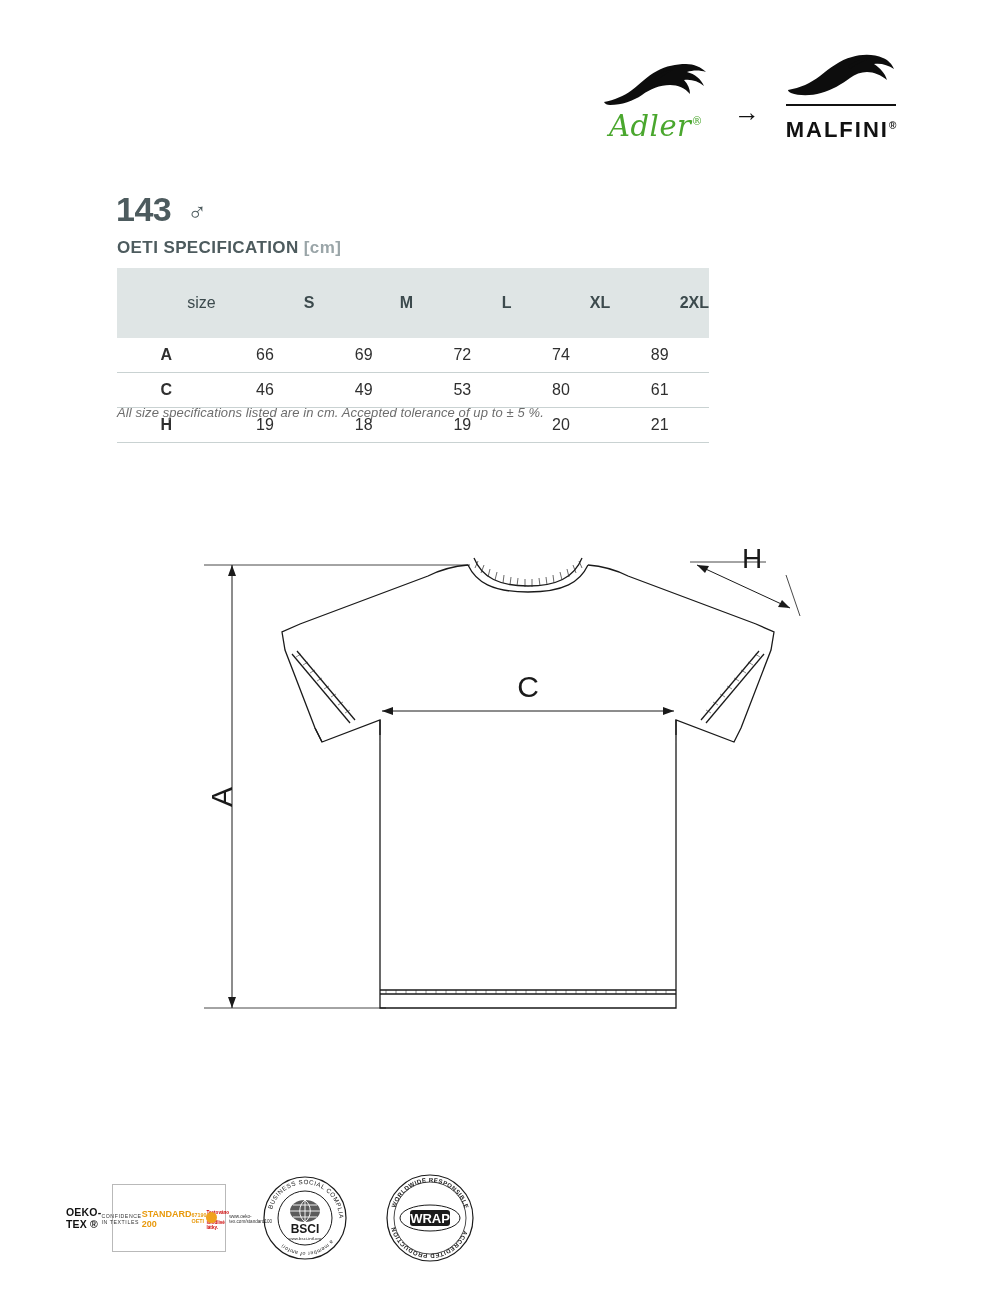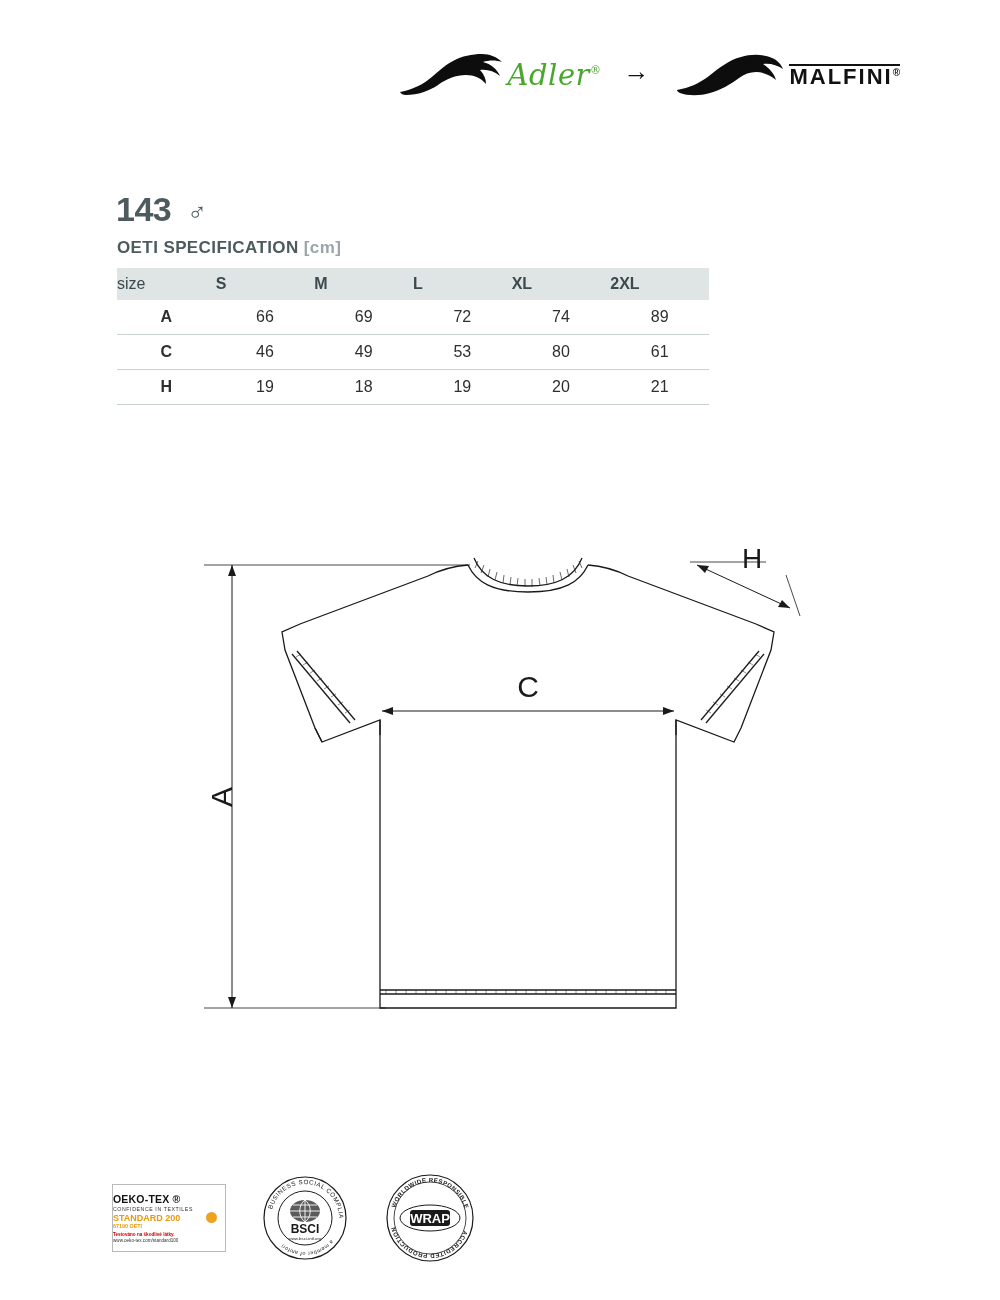--- a/index.html
+++ b/index.html
@@ -11,41 +11,41 @@
     position:relative;
     overflow:hidden;
   }
   .page{position:relative;width:1000px;height:1300px;}
 
   
   .brand-row{
     position:absolute;top:48px;right:100px;
     display:flex;align-items:flex-end;gap:18px;
   }
-  .brand-block{display:flex;flex-direction:row;align-items:center;}
+  .brand-block{display:flex;flex-direction:column;align-items:center;}
   .adler-word{
     font-family:"DejaVu Serif", serif;
     font-style:italic;
     font-size:29px;
     color:#4aa72e;
     letter-spacing:.5px;
     line-height:1;
     margin-top:2px;
   }
   .adler-word sup{font-size:11px;vertical-align:super;}
   .malfini-word{
     font-family:"Liberation Sans", sans-serif;
     font-weight:bold;
     font-size:22px;
     letter-spacing:2px;
     color:#111;
     line-height:1;
     margin-top:4px;
     border-top:2px solid #111;
-    padding-top:0;
+    padding-top:13px;
   }
   .malfini-word sup{font-size:10px;vertical-align:super;letter-spacing:0;}
   .arrow-glyph{
     font-size:26px;color:#111;margin:0 4px 16px 4px;line-height:1;
   }
 
   
   .title-row{
     position:absolute;left:116px;top:170px;
     display:flex;align-items:baseline;gap:14px;
@@ -69,22 +69,22 @@
 
   table.size-table{
     position:absolute;left:117px;top:268px;
     width:592px;border-collapse:collapse;
     font-size:16px;
   }
   table.size-table thead th{
     background:#dfe5e5;
     color:#3c4a4d;
     font-weight:bold;
-    padding:7px 0;
-    text-align:left;
+    padding:26px 0;
+    text-align:right;
     border:none;
   }
   table.size-table thead th.first{
     font-weight:normal;font-size:16px;color:#3c4a4d;
   }
   table.size-table tbody td{
     padding:8px 0;text-align:center;
     border-bottom:1px solid #c9d2d2;
     color:#2f2f2f;
   }
@@ -101,21 +101,21 @@
   
   .drawing{position:absolute;left:0;top:520px;width:1000px;height:540px;}
 
   
   .certs{
     position:absolute;left:112px;top:1172px;
     display:flex;align-items:center;gap:36px;
   }
   .oeko{
     width:112px;height:66px;border:1px solid #b9b9b9;background:#fff;
-    display:flex;flex-direction:column;align-items:flex-start;justify-content:center;
+    display:flex;flex-direction:row;align-items:center;justify-content:center;
     position:relative;
   }
   .oeko .l1{font-size:10.5px;font-weight:bold;color:#111;letter-spacing:.2px;}
   .oeko .l2{font-size:5.2px;color:#333;letter-spacing:.6px;margin-top:1px;}
   .oeko .l3{font-size:9px;font-weight:bold;color:#e8990c;margin-top:1px;}
   .oeko .l4{font-size:5.4px;font-weight:bold;color:#e8990c;margin-top:0px;}
   .oeko .l5{font-size:4.6px;color:#c00;margin-top:3px;font-weight:bold;}
   .oeko .l6{font-size:4.6px;color:#333;margin-top:1px;}
   .oeko .sun{
     position:absolute;right:8px;top:27px;width:11px;height:11px;border-radius:50%;
@@ -196,20 +196,21 @@
         <td class="rowlabel">H</td>
         <td>19</td>
         <td>18</td>
         <td>19</td>
         <td>20</td>
         <td>21</td>
       </tr>
     </tbody>
   </table>
 
+  <div class="tolerance">All size specifications listed are in cm. Accepted tolerance of up to ± 5 %.</div>
 
   <div class="drawing">
     <svg width="1000" height="540" viewBox="0 0 1000 540">
       <g fill="none" stroke="#1a1a1a" stroke-width="1.3">
 
         <path d="M468 45 C455 46 440 50 428 56 L300 104 L282 112 L285 130 L315 208 L322 222 L380 200 L380 488 L676 488 L676 200 L734 222 L741 208 L771 130 L774 112 L756 104 L628 56 C616 50 601 46 588 45"></path>
 
         <path d="M468 45 C476 62 492 72 528 72 C564 72 580 62 588 45"></path>
         <path d="M474 38 C482 58 500 66 528 66 C556 66 574 58 582 38"></path>
 

